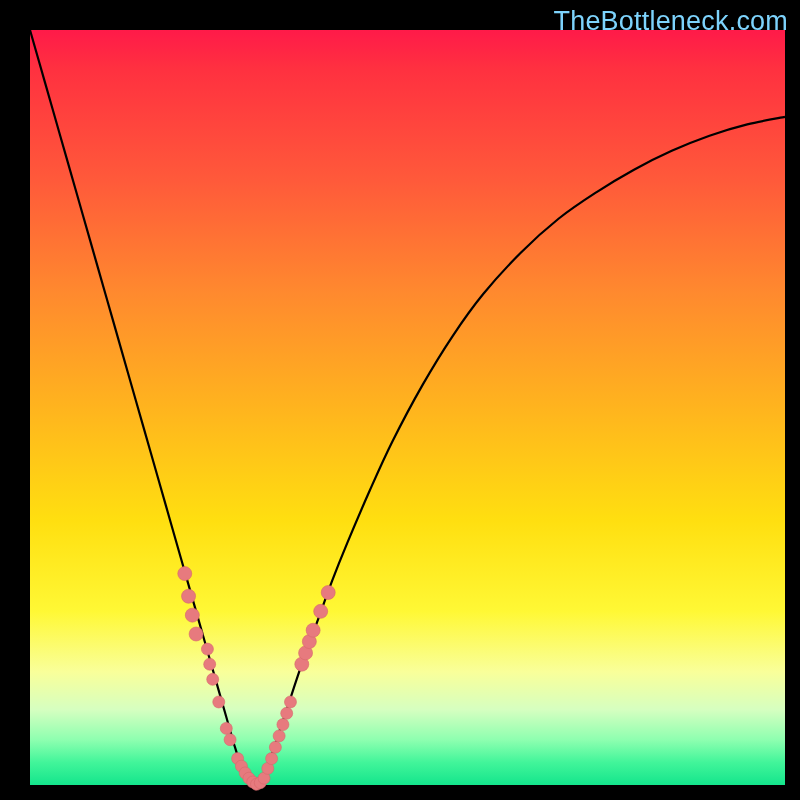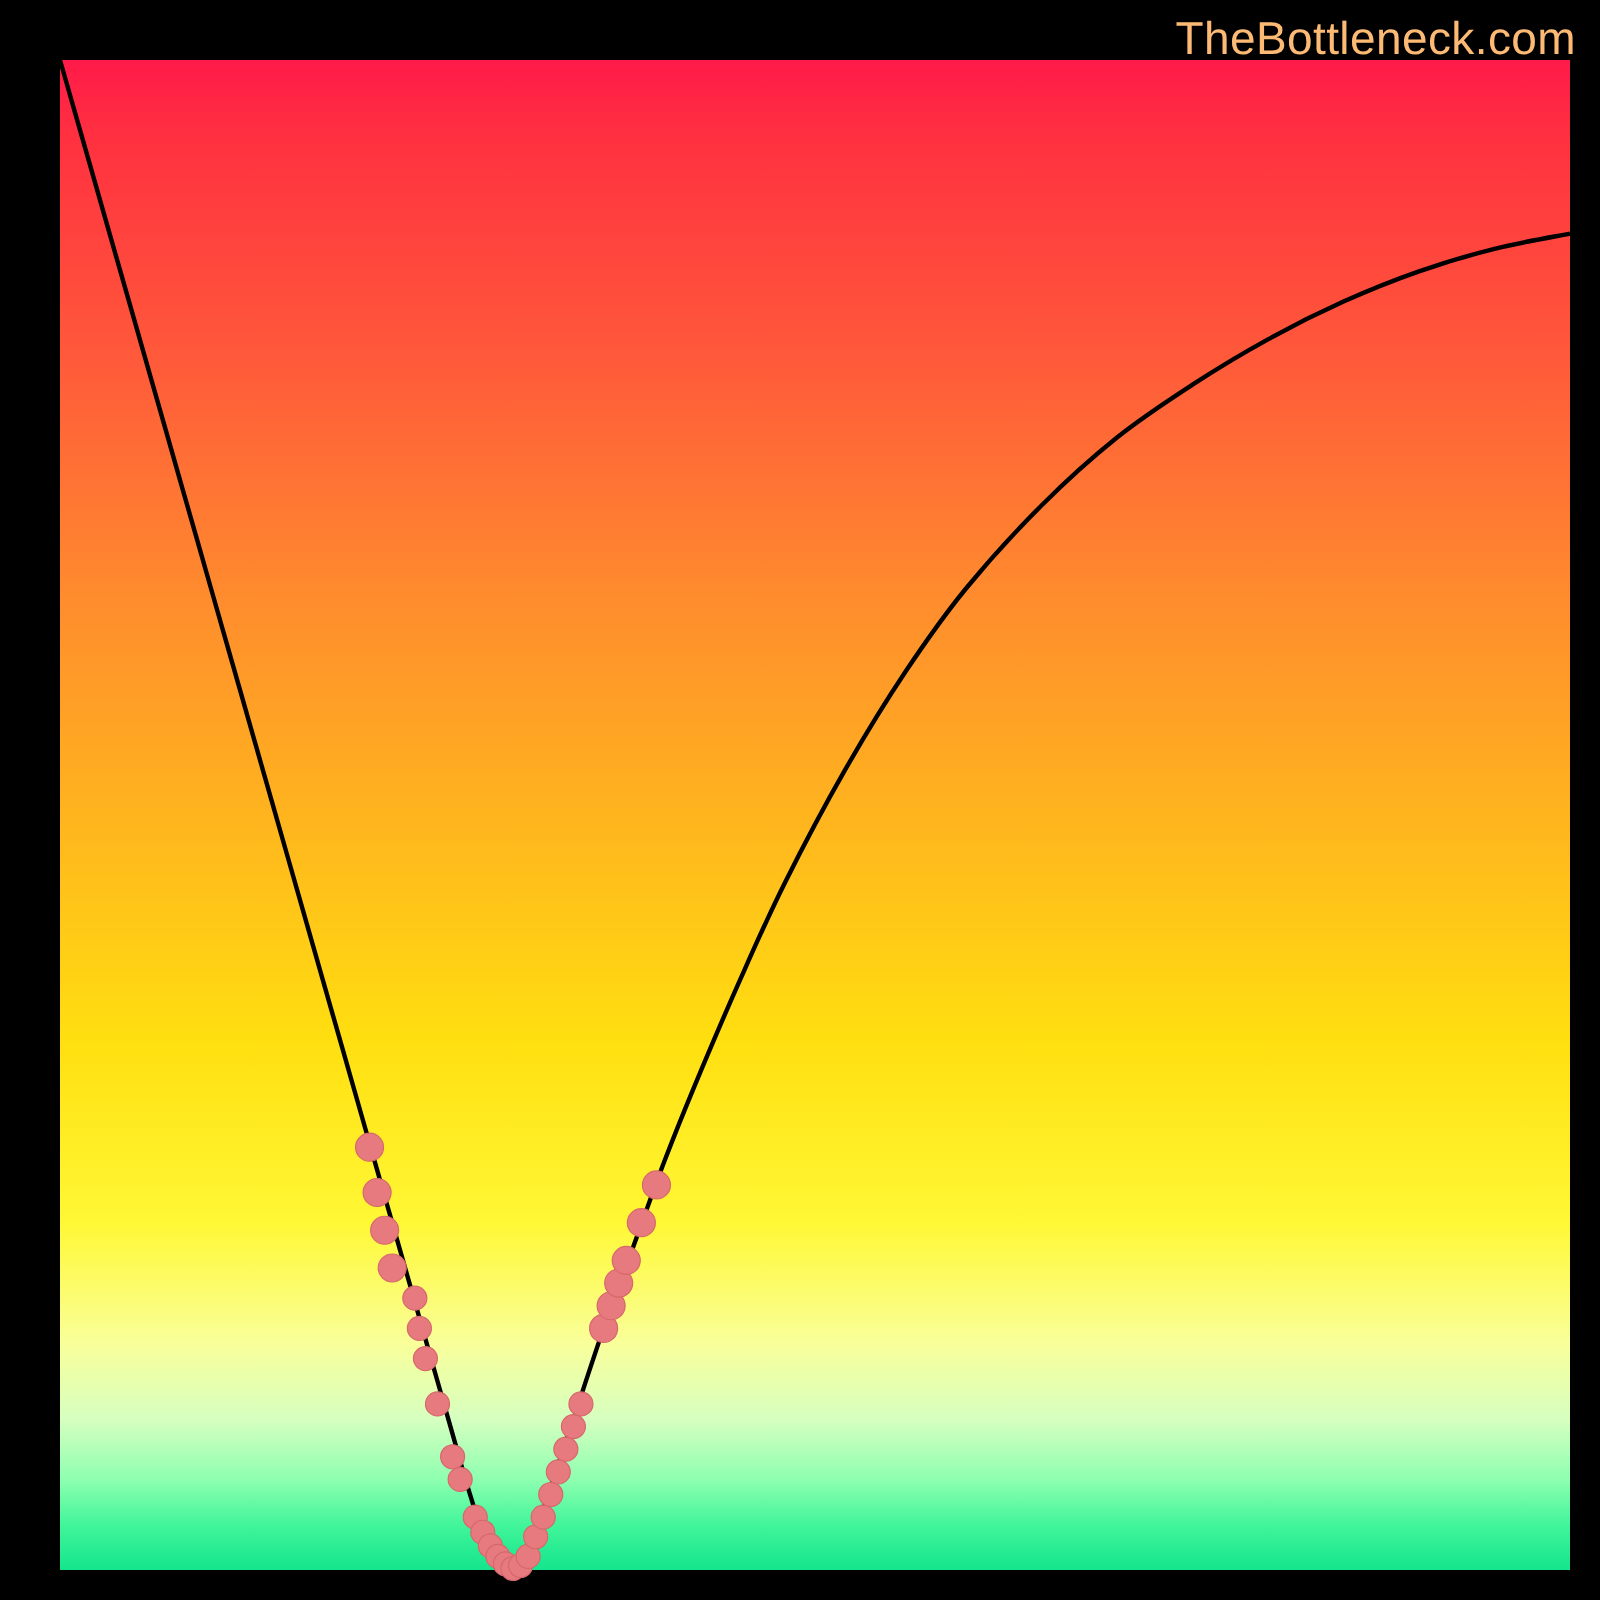--- a/index.html
+++ b/index.html
@@ -38,22 +38,22 @@
       #d6ffc0 90%,
       #8effb0 94%,
       #42f59a 97%,
       #14e58c 100%
     );
   }
   .watermark {
     position: absolute;
     top: 6px;
     right: 12px;
-    color: #fdba74;
-    font-size: 23px;
+    color: #7dd3fc;
+    font-size: 27px;
     font-weight: 400;
     letter-spacing: 0.2px;
     user-select: none;
   }
   svg.curve {
     position: absolute;
     left: 0;
     top: 0;
     width: 755px;
     height: 755px;

